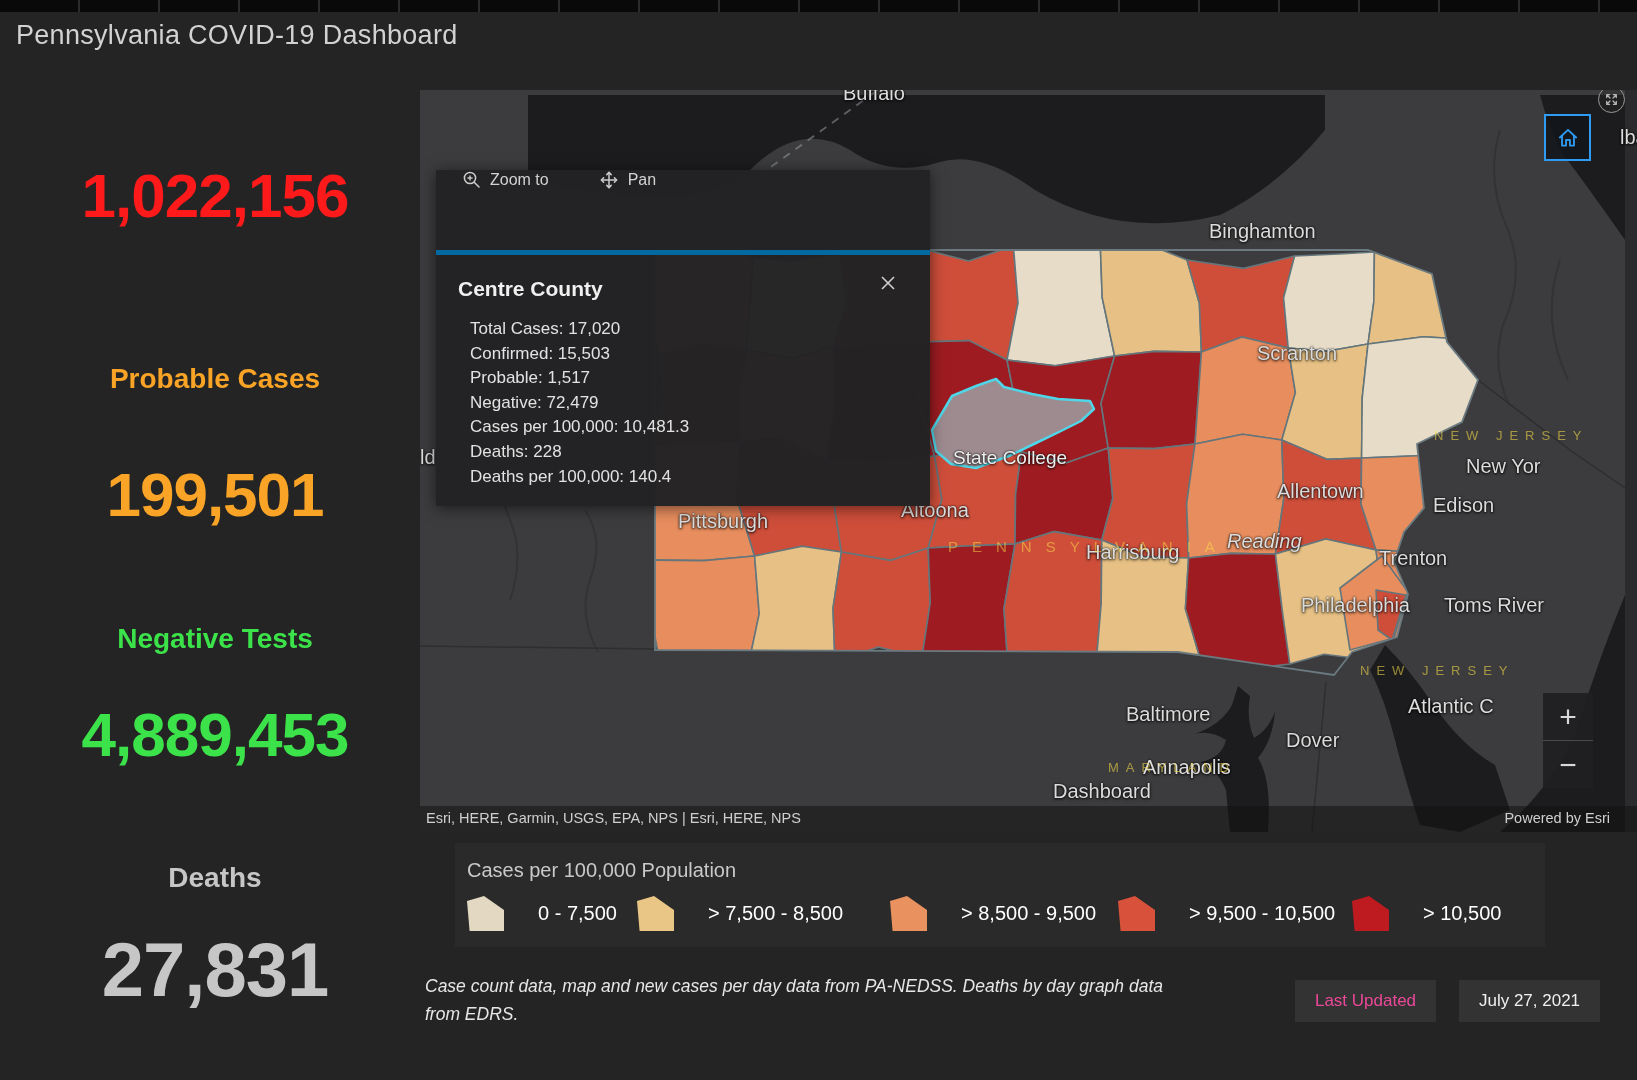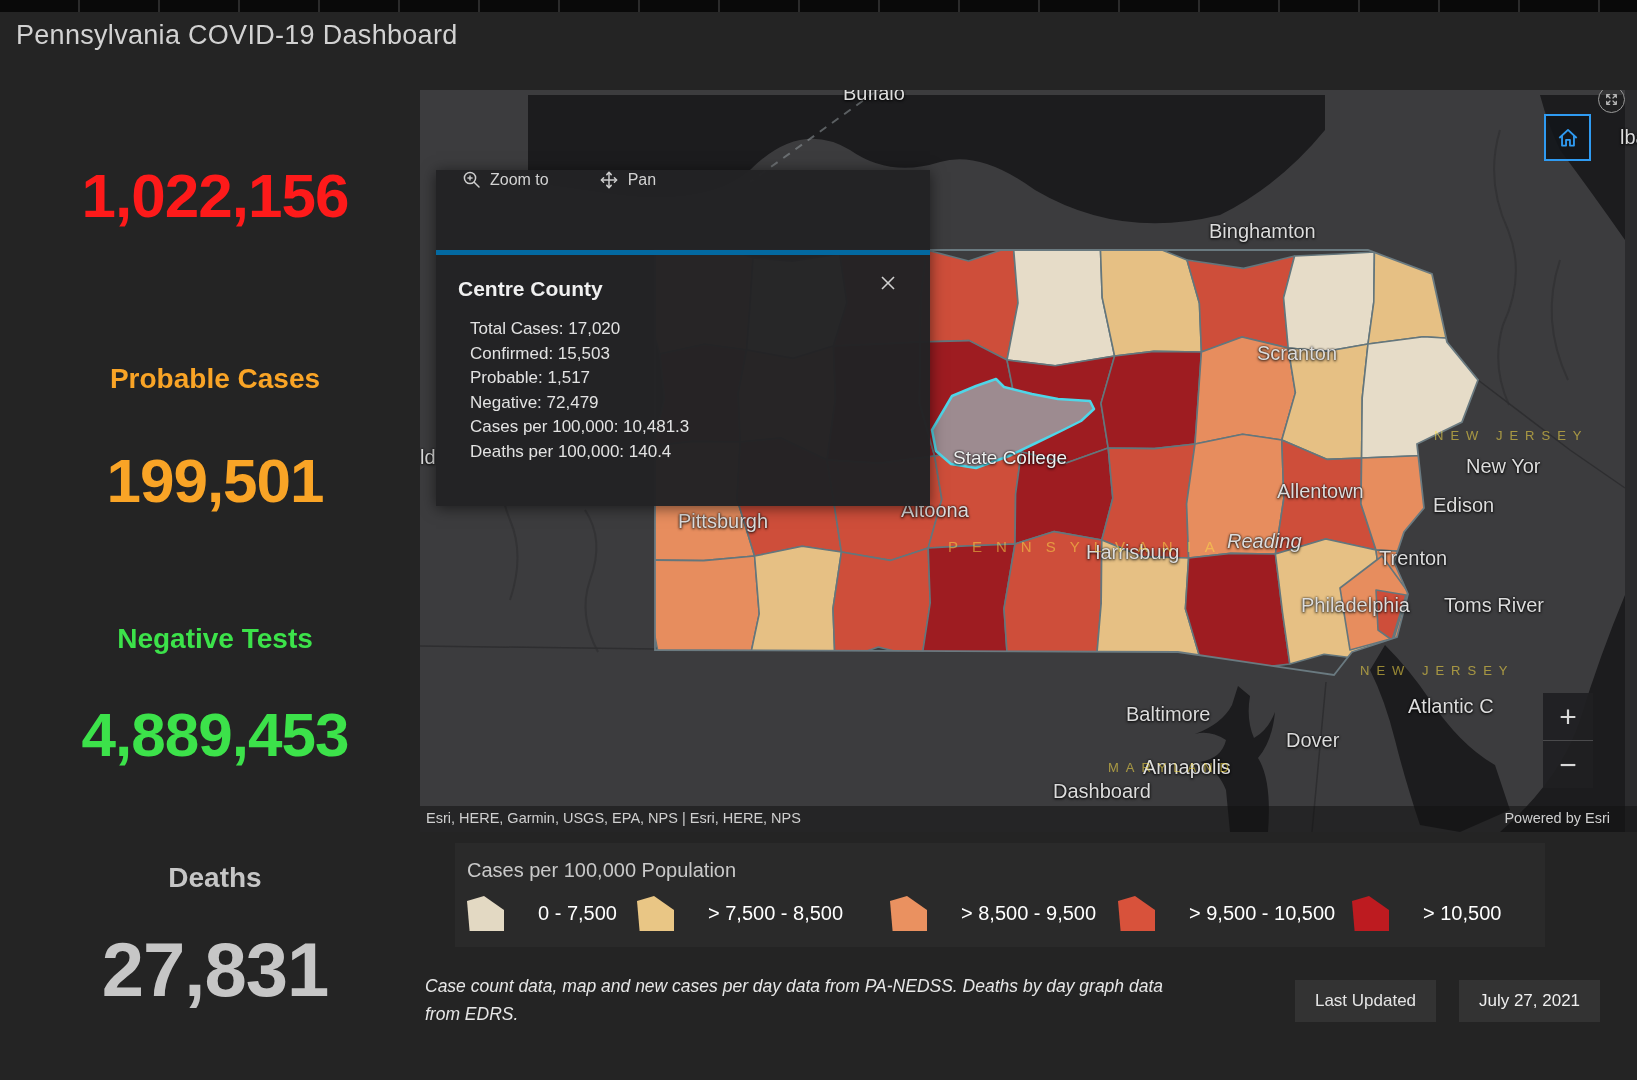--- a/index.html
+++ b/index.html
@@ -8,21 +8,21 @@
   .topstrip{position:absolute;left:0;top:0;width:1637px;height:12px;
     background:repeating-linear-gradient(90deg,#090909 0 78px,#2b2b2b 78px 80px);}
   header{position:absolute;left:0;top:12px;width:1637px;height:46px;}
   .app-title{position:absolute;left:16px;top:8px;font-size:27px;font-weight:400;color:#d2d2d2;letter-spacing:.3px;}
 
   
   .stat{position:absolute;left:10px;width:410px;text-align:center;}
   .stat-label{font-size:28px;font-weight:700;}
   .stat-value{font-size:62px;font-weight:600;letter-spacing:-1px;}
   #stat0{top:105px}#stat0 .stat-value{margin-top:55px}
-  #stat1{top:363px}#stat1 .stat-value{margin-top:50px}
+  #stat1{top:363px}#stat1 .stat-value{margin-top:64px}
   #stat2{top:623px}#stat2 .stat-value{margin-top:44px}
   #stat3{top:862px}#stat3 .stat-value{margin-top:32px;font-size:76px}
 
   
   .map{position:absolute;left:420px;top:90px;width:1217px;height:742px;overflow:hidden;background:#3c3c3e;}
   .map svg.basemap{position:absolute;left:0;top:0;}
   .maplabels{position:absolute;left:0;top:0;width:1217px;height:742px;pointer-events:none;}
   .city{position:absolute;color:#dcdcdc;font-size:20px;white-space:nowrap;
         text-shadow:0 1px 3px rgba(0,0,0,.9),0 0 2px rgba(0,0,0,.8);}
   .region{position:absolute;color:#fde047;white-space:nowrap;}
@@ -59,21 +59,21 @@
   .legend-title{position:absolute;left:12px;top:16px;font-size:20px;color:#c9c9c9;}
   .legend-item{position:absolute;top:53px;display:flex;align-items:center;gap:10px;}
   .legend-swatch{width:37px;height:35px;clip-path:polygon(0 14%,46% 0,100% 40%,100% 100%,7% 100%);}
   .legend-label{font-size:20px;color:#ffffff;margin-left:24px;}
 
   
   .note{position:absolute;left:425px;top:972px;width:770px;font-size:17.5px;font-style:italic;
         line-height:1.62;color:#e6e6e6;margin:0;}
   .chip{position:absolute;top:980px;height:42px;width:141px;background:#333333;display:flex;
         align-items:center;justify-content:center;font-size:17px;}
-  #chip-label{left:1295px;color:#e5e5e5;}
+  #chip-label{left:1295px;color:#ec4899;}
   #chip-value{left:1459px;color:#efefef;}
 </style>
 </head>
 <body>
 
 <div class="topstrip"></div>
 
 <header>
   <div class="app-title">Pennsylvania COVID-19 Dashboard</div>
 </header>
@@ -231,20 +231,21 @@
           <line x1="14" y1="2" x2="2" y2="14" stroke="#d0d0d0" stroke-width="1.6"></line>
         </svg>
       </span>
     </div>
     <div class="popup-lines" id="popup-lines">
         <div>Total Cases: 17,020</div>
         <div>Confirmed: 15,503</div>
         <div>Probable: 1,517</div>
         <div>Negative: 72,479</div>
         <div>Cases per 100,000: 10,481.3</div>
+        <div>Deaths: 228</div>
         <div>Deaths per 100,000: 140.4</div>
       </div>
   </div>
 
   <div class="expand-btn">
     <svg width="15" height="15" viewBox="0 0 15 15">
       <g stroke="#b5b5b5" stroke-width="1.3" fill="none" stroke-linecap="round" stroke-linejoin="round">
         <path d="M6,6 L2.7,2.7 M2.7,5.6 L2.7,2.7 L5.6,2.7"></path>
         <path d="M9,6 L12.3,2.7 M9.4,2.7 L12.3,2.7 L12.3,5.6"></path>
         <path d="M6,9 L2.7,12.3 M2.7,9.4 L2.7,12.3 L5.6,12.3"></path>

